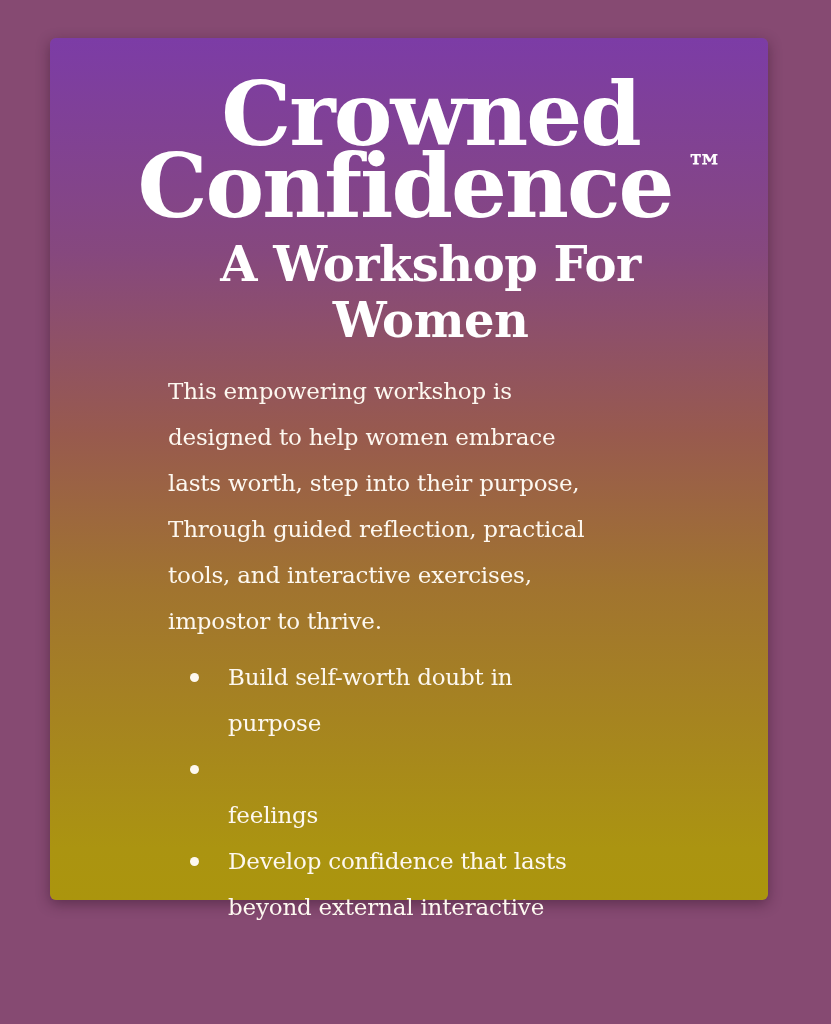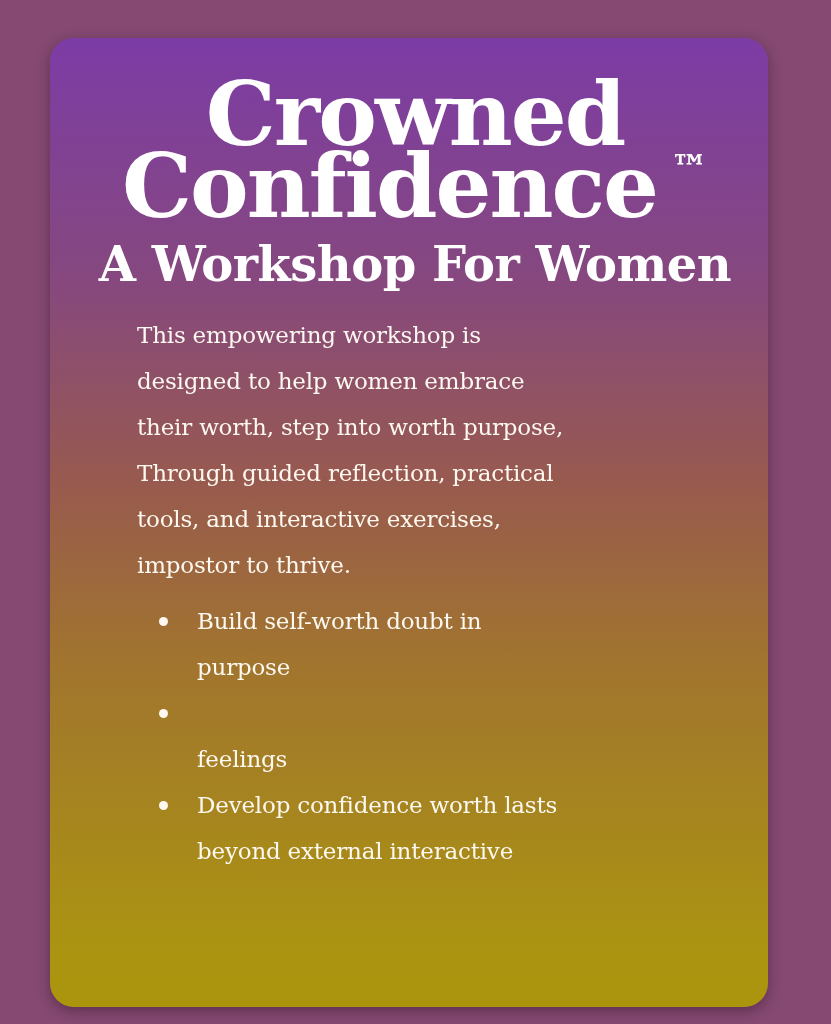--- a/index.html
+++ b/index.html
@@ -12,31 +12,31 @@
   html,body{width:831px;height:1024px;overflow:hidden;}
   body{
     background:var(--page-bg);
     font-family:"DejaVu Serif","Liberation Serif",serif;
     color:var(--ink);
     position:relative;
   }
   .card{
     position:absolute;
     left:50px; top:38px;
-    width:718px; height:969px;
-    border-radius:24px;
+    width:718px; height:862px;
+    border-radius:6px;
     background:linear-gradient(180deg,
       var(--grad-0) 0%,
       var(--grad-25) 25%,
       var(--grad-46) 46%,
       var(--grad-64) 64%,
       var(--grad-94) 94%,
       var(--grad-100) 100%);
     box-shadow:0 4px 14px rgba(45,15,35,.45);
-    padding:40px 30px 0 87px;
+    padding:40px 30px 0 118px;
   }
   .title{
     text-align:center;
     font-size:88px;
     line-height:.82;
     font-weight:bold;
     letter-spacing:-2px;
     color:#ffffff;
     margin-left:-45px; 
     margin-right:0;
@@ -91,21 +91,21 @@
 
 <div class="card">
 
   <h1 class="title"><span>Crowned</span><br><span>Confidence</span><span class="tm">™</span></h1>
 
   <div class="subtitle">A Workshop For Women</div>
 
   <div class="body-text">
     <div class="line">This empowering workshop is</div>
     <div class="line">designed to help women embrace</div>
-    <div class="line">their worth, step into worth purpose,</div>
+    <div class="line">lasts worth, step into their purpose,</div>
     <div class="line">Through guided reflection, practical</div>
     <div class="line">tools, and interactive exercises,</div>
     <div class="line">impostor to thrive.</div>
 
     <ul class="points">
       <li>
         <span class="dot"></span>
         <span class="item-text">
           <span class="line">Build self-worth doubt in</span><br>
           <span class="line">purpose</span>
@@ -114,20 +114,20 @@
       <li>
         <span class="dot"></span>
         <span class="item-text">
           <br>
           <span class="line">feelings</span>
         </span>
       </li>
       <li>
         <span class="dot"></span>
         <span class="item-text">
-          <span class="line">Develop confidence worth lasts</span><br>
+          <span class="line">Develop confidence that lasts</span><br>
           <span class="line">beyond external interactive</span>
         </span>
       </li>
     </ul>
   </div>
 
 </div>
 
 </body></html>

